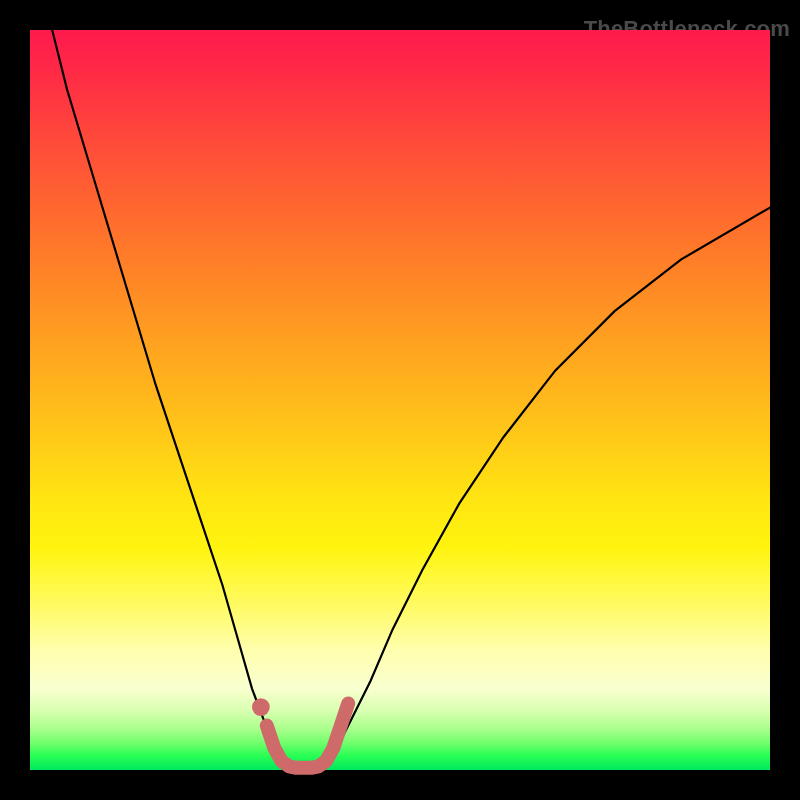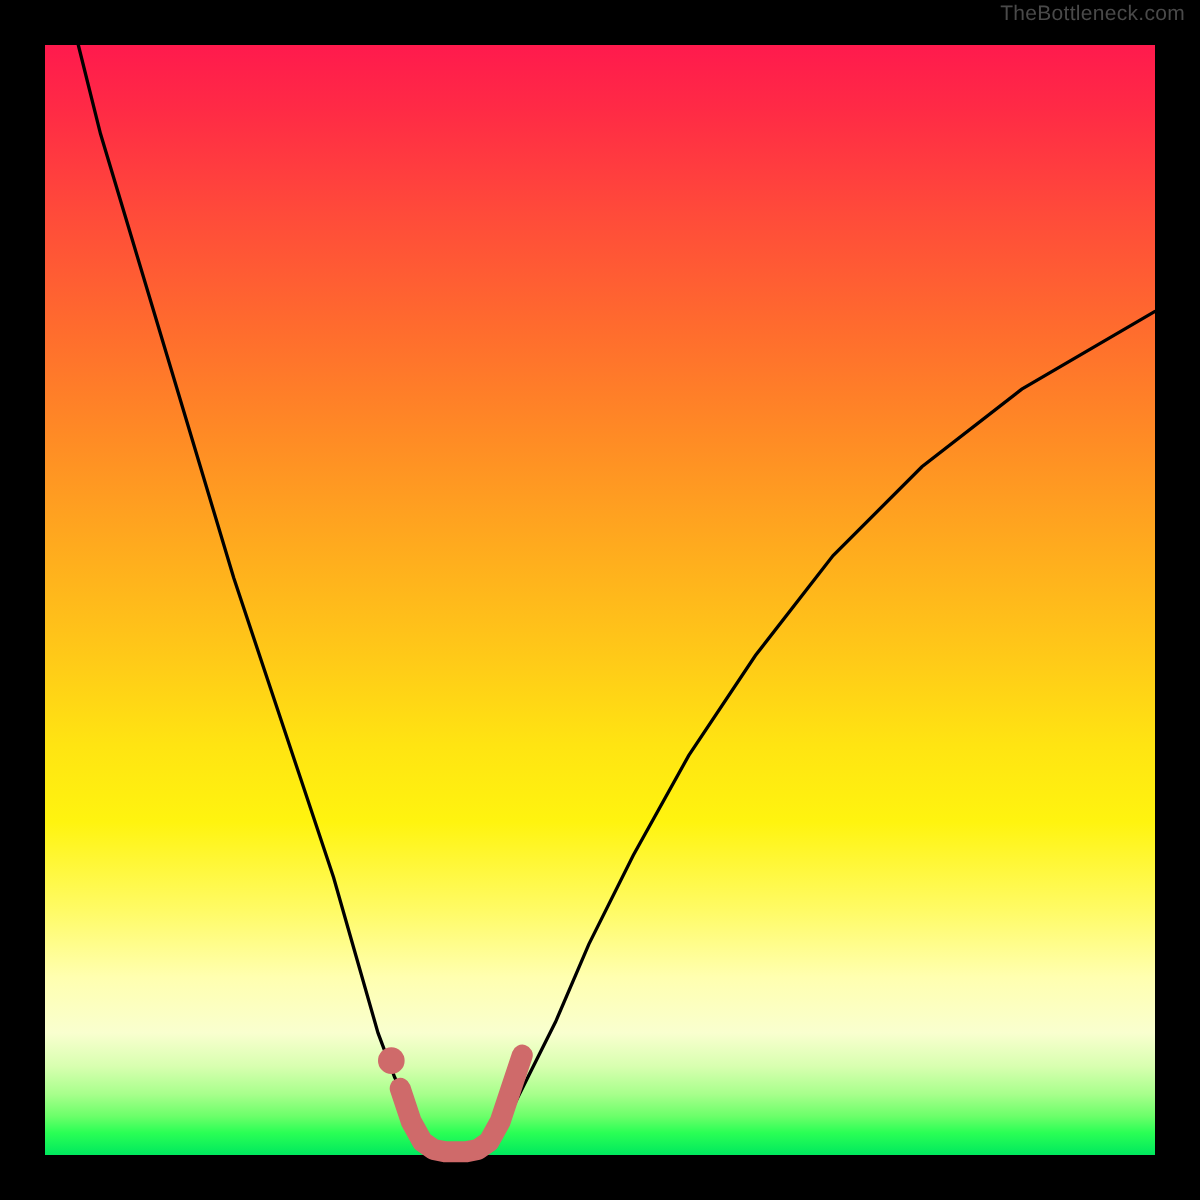--- a/index.html
+++ b/index.html
@@ -42,25 +42,25 @@
       #f9ffcf 89%,
       #d8ffb0 92%,
       #a8ff8c 94.5%,
       #6cff6a 96.5%,
       #2aff55 98%,
       #00e85e 100%
     );
   }
   .watermark {
     position: absolute;
-    top: 0;
+    top: 16px;
     right: 10px;
     color: #4a4a4a;
-    font-size: 14px;
-    font-weight: 400;
+    font-size: 22px;
+    font-weight: 700;
     letter-spacing: 0.2px;
     user-select: none;
   }
   svg.curves {
     position: absolute;
     left: 0;
     top: 0;
     width: 740px;
     height: 740px;
     overflow: visible;

